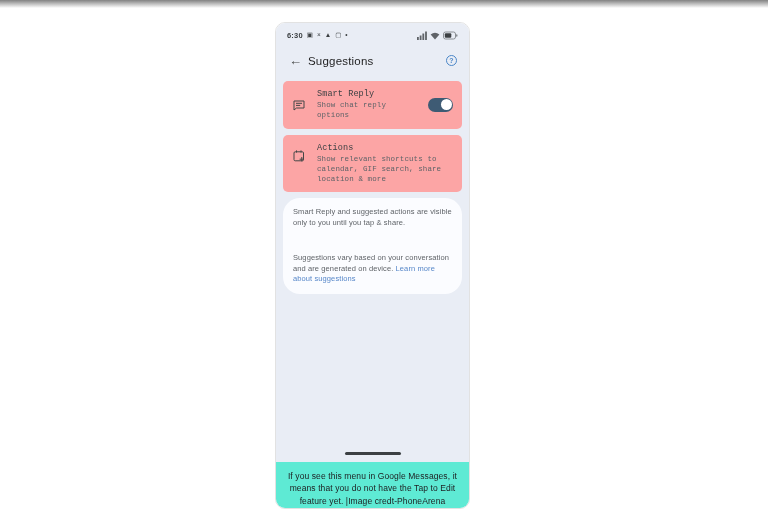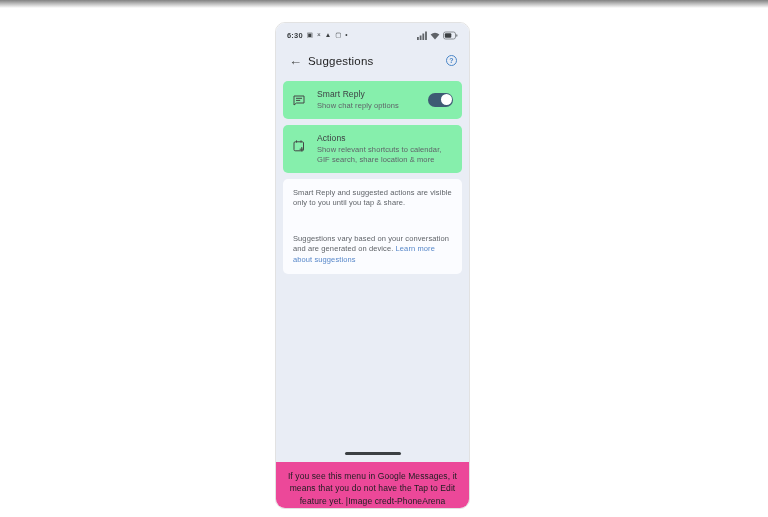--- a/index.html
+++ b/index.html
@@ -37,56 +37,56 @@
   .header-title { font-size: 11.5px; color: #1f1f1f; margin-left: 6px; letter-spacing: 0.2px; }
   .help-icon {
     margin-left: auto; width: 11px; height: 11px; border: 1px solid #4a86c8; border-radius: 50%;
     color: #4a86c8; font-size: 7px; display: flex; align-items: center; justify-content: center;
     font-weight: bold;
   }
 
   
   .cards { display: flex; flex-direction: column; gap: 6px; padding: 3px 7px 0 7px; }
   .card {
-    background: #86efac; border-radius: 5px; display: flex; align-items: center;
-    padding: 8px 9px; gap: 10px;
+    background: #fca5a5; border-radius: 5px; display: flex; align-items: center;
+    padding: 8px 9px; gap: 10px; font-family: Liberation Mono, monospace;
   }
   .card.tall { align-items: flex-start; }
   .card-icon { width: 15px; flex: 0 0 15px; color: #444746; display: flex; align-items: center; }
   .card.tall .card-icon { margin-top: 6px; }
   .card-text { display: flex; flex-direction: column; gap: 2px; }
   .card-title { font-size: 8.5px; color: #3c4043; letter-spacing: 0.1px; }
   .card-sub { font-size: 7.5px; color: #5f6368; line-height: 1.32; letter-spacing: 0.1px; }
 
   .toggle {
     margin-left: auto; flex: 0 0 25px; width: 25px; height: 13.5px; border-radius: 8px;
     background: #3e5b74; position: relative;
   }
   .toggle .knob {
     position: absolute; top: 1.25px; right: 1.5px; width: 11px; height: 11px;
     border-radius: 50%; background: #ffffff;
   }
 
   
   .note-card {
-    margin: 6px 7px 0 7px; background: #fbfcff; border-radius: 5px; padding: 9px 10px;
+    margin: 6px 7px 0 7px; background: #fbfcff; border-radius: 17px; padding: 9px 10px;
     font-size: 7.5px; color: #5f6368; line-height: 1.4; letter-spacing: 0.1px;
   }
   .note-card p + p { margin-top: 25px; }
   .note-link { color: #5787c9; }
 
   .gesture-bar {
     position: absolute; bottom: 7px; left: 50%; transform: translateX(-50%);
     width: 56px; height: 3px; border-radius: 2px; background: #3c4043;
   }
 
   
   .caption {
     padding: 8px 5px 6px 5px; text-align: center; font-size: 8.5px; color: #1d1e20;
-    line-height: 1.45; letter-spacing: 0.1px; background: #ec4899;
+    line-height: 1.45; letter-spacing: 0.1px; background: #5eead4;
   }
 </style>
 </head>
 <body>
 
 <div class="top-gradient"></div>
 
 <div class="embed">
   <div class="phone">
 

